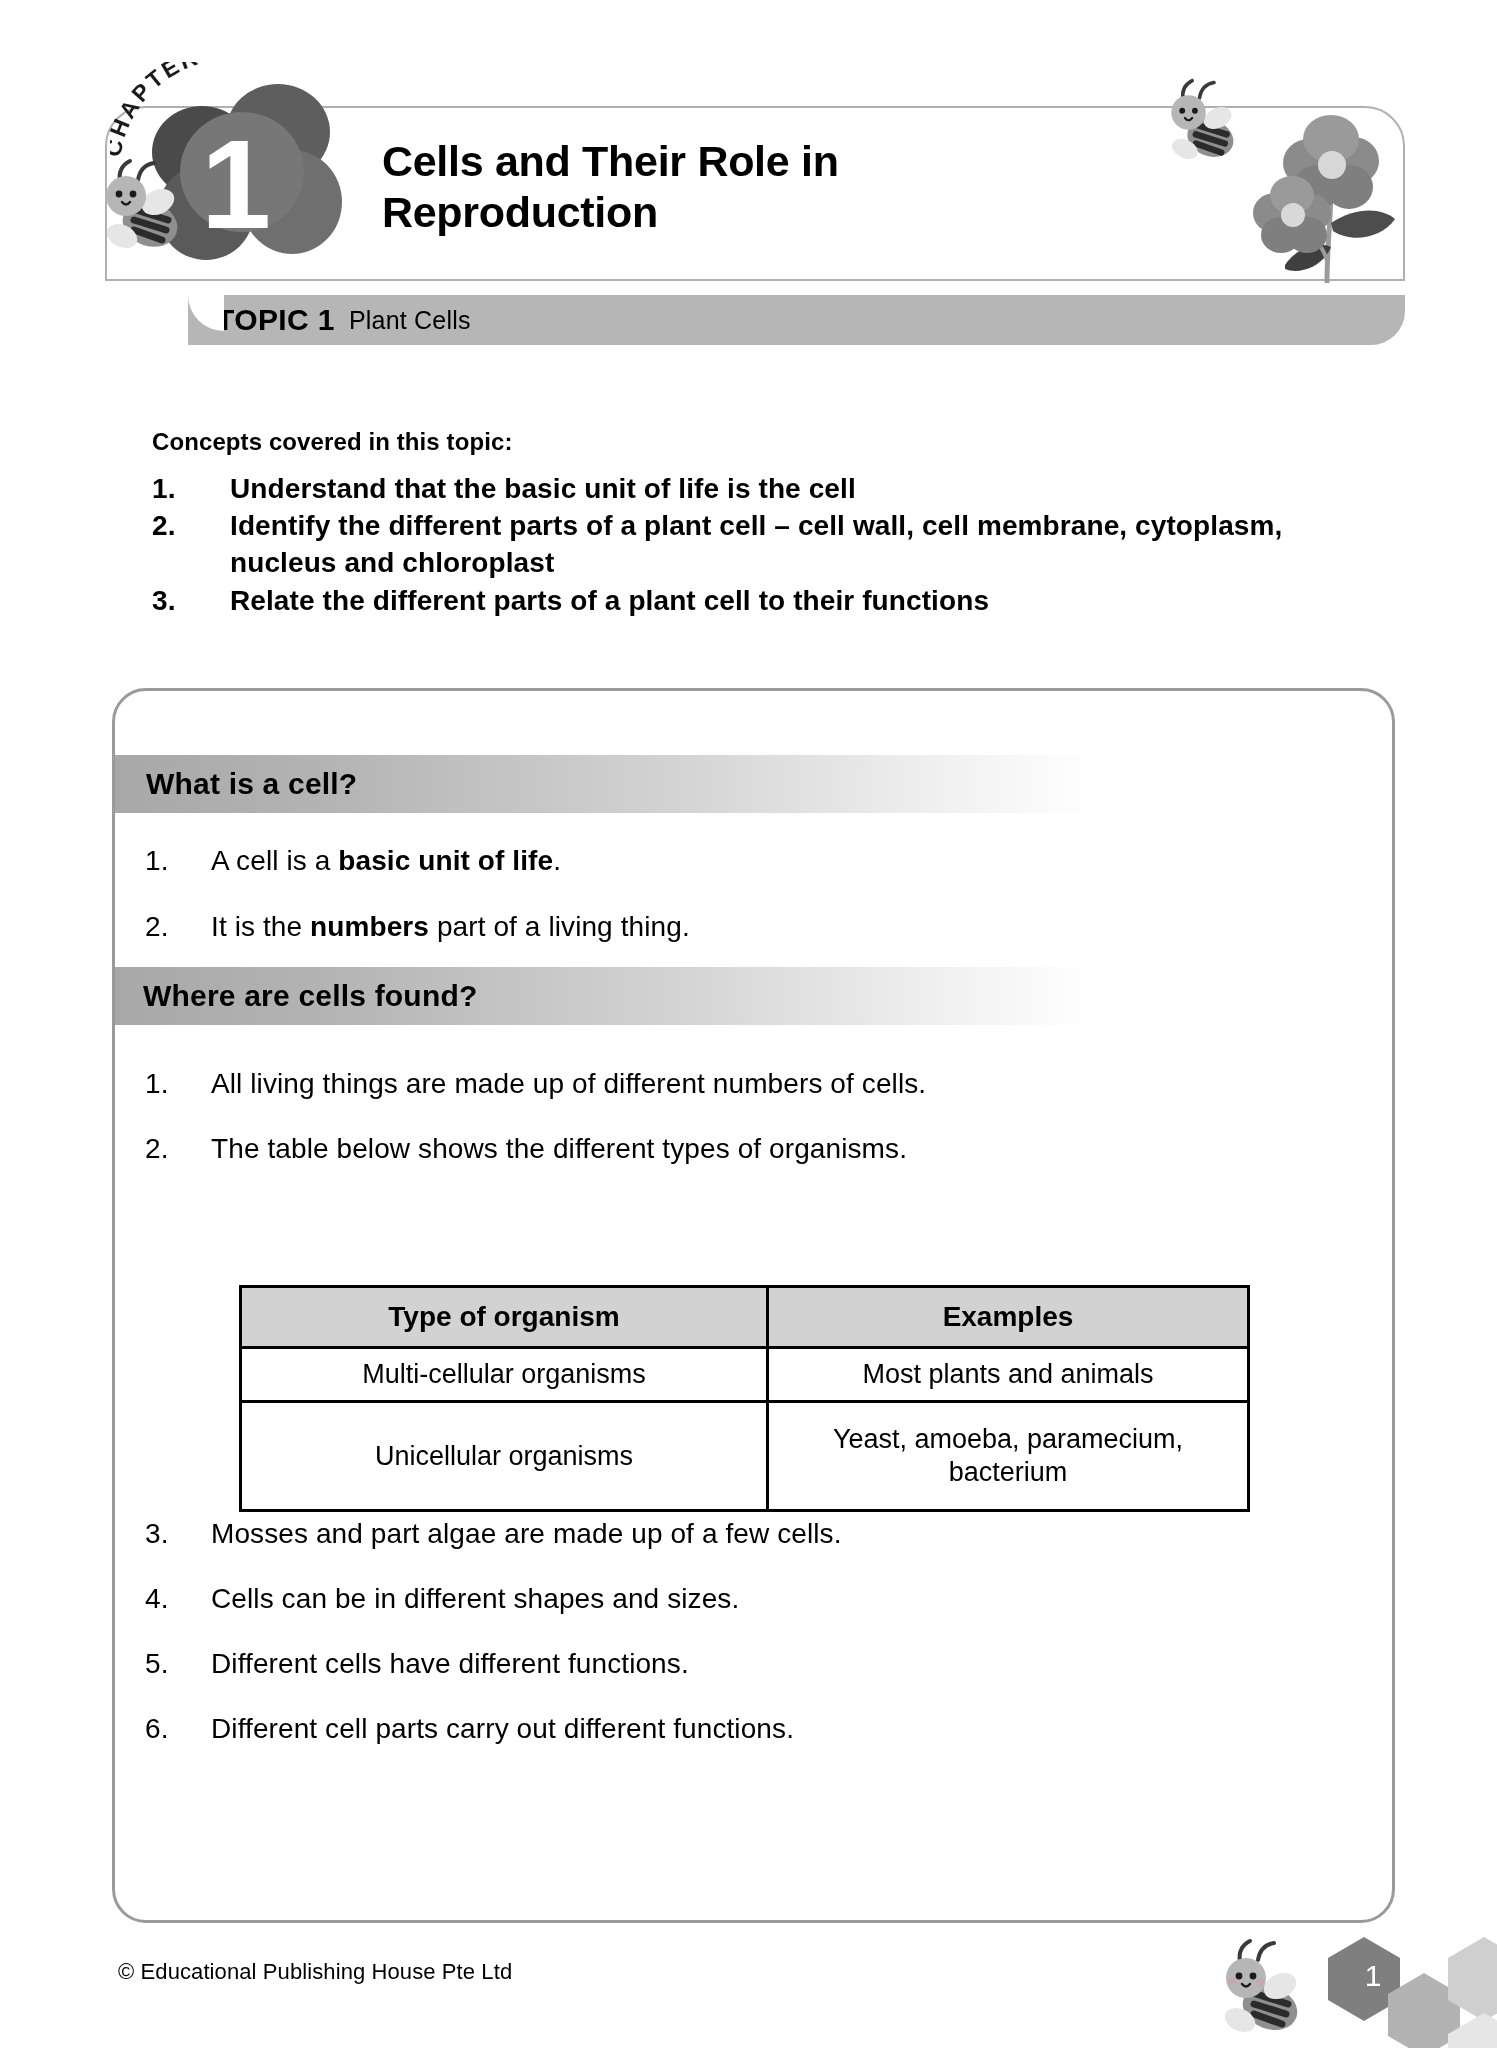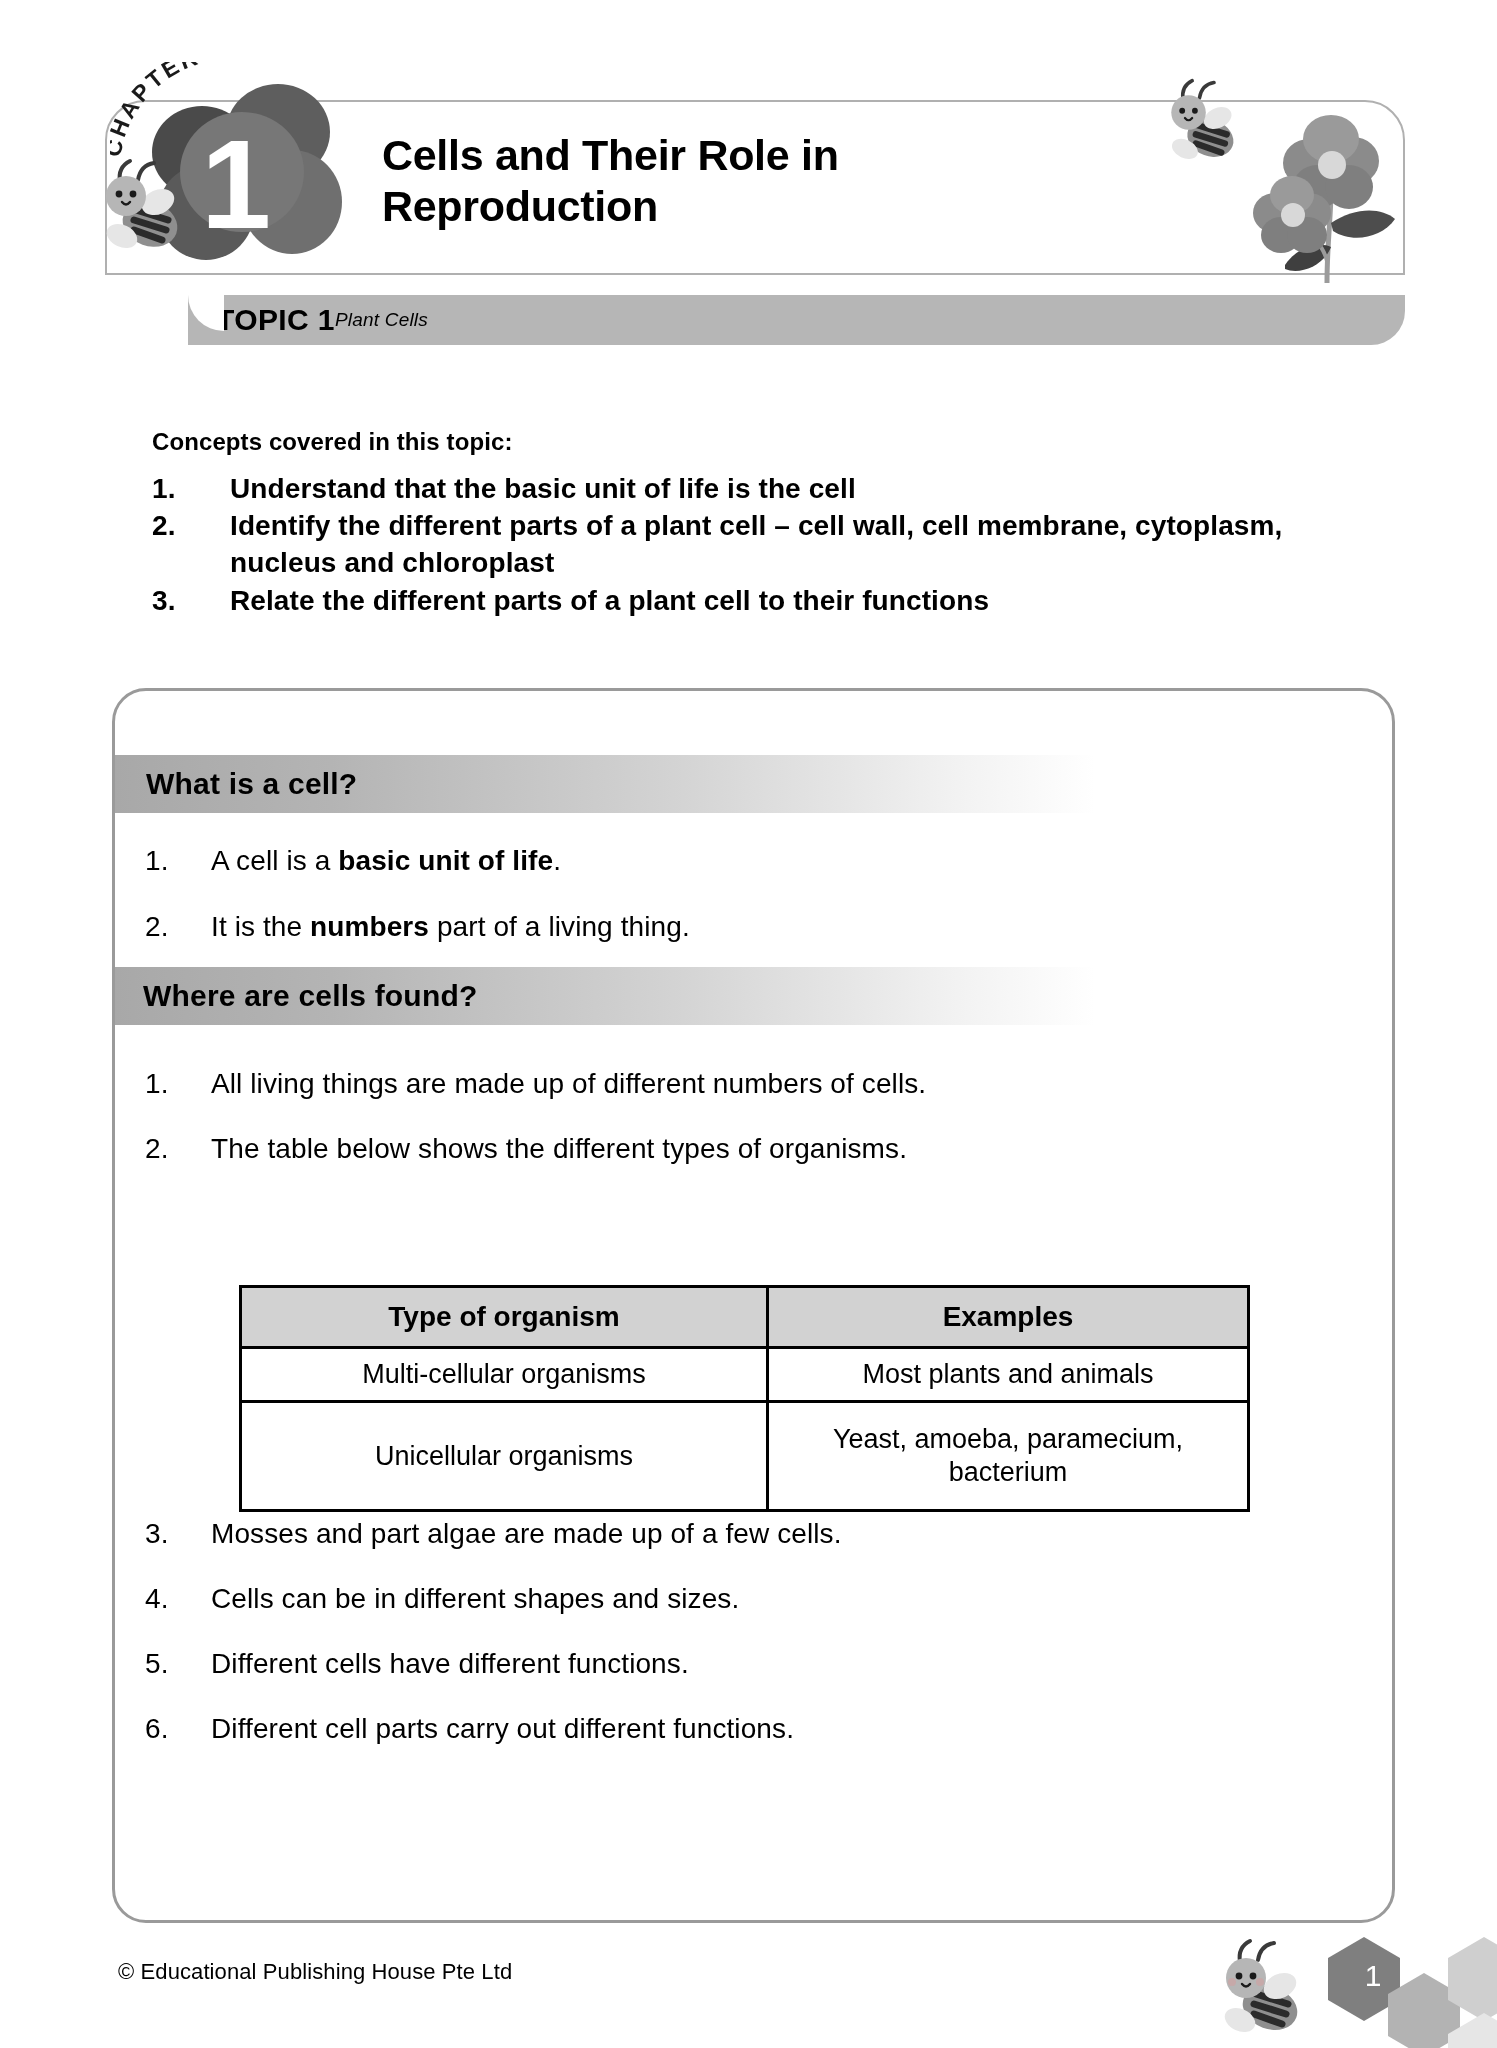--- a/index.html
+++ b/index.html
@@ -7,21 +7,21 @@
     width:1497px;height:2048px;background:#ffffff;
     font-family:"Liberation Sans", sans-serif;
     color:#000;overflow:hidden;position:relative;
   }
 
   
   .page{position:relative;width:1497px;height:2048px;}
 
   
   .chapter-header{
-    position:absolute;left:105px;top:100px;width:1300px;height:175px;
+    position:absolute;left:105px;top:106px;width:1300px;height:175px;
     border:2px solid #b0b0b0;border-radius:40px 40px 0 0;
     box-sizing:border-box;background:#fff;
   }
   .chapter-title{
     position:absolute;left:275px;top:28px;width:900px;
     font-size:43px;font-weight:bold;line-height:1.18;
     letter-spacing:-0.3px;color:#000;
   }
   .chapter-title .l2{display:block;}
 
@@ -36,21 +36,21 @@
     font-size:23px;font-weight:bold;fill:#1a1a1a;letter-spacing:3px;
   }
 
   
   .topic-bar{
     position:absolute;left:188px;top:295px;width:1217px;height:50px;
     background:#b6b6b6;border-radius:0 0 34px 0;
     display:flex;align-items:center;box-sizing:border-box;padding-left:28px;
   }
   .topic-label{font-size:30px;font-weight:bold;letter-spacing:0.4px;}
-  .topic-name{font-size:19px;font-weight:normal;letter-spacing:0.2px;font-style:italic;}
+  .topic-name{font-size:25px;font-weight:normal;margin-left:14px;letter-spacing:0.2px;}
 
   
   .topic-notch{
     position:absolute;left:188px;top:295px;width:36px;height:36px;
     background:#fff;border-radius:0 0 0 36px;
   }
 
   
   .concepts{position:absolute;left:152px;top:428px;width:1230px;}
   .concepts-title{font-size:24px;font-weight:bold;margin-bottom:14px;letter-spacing:0.1px;}

